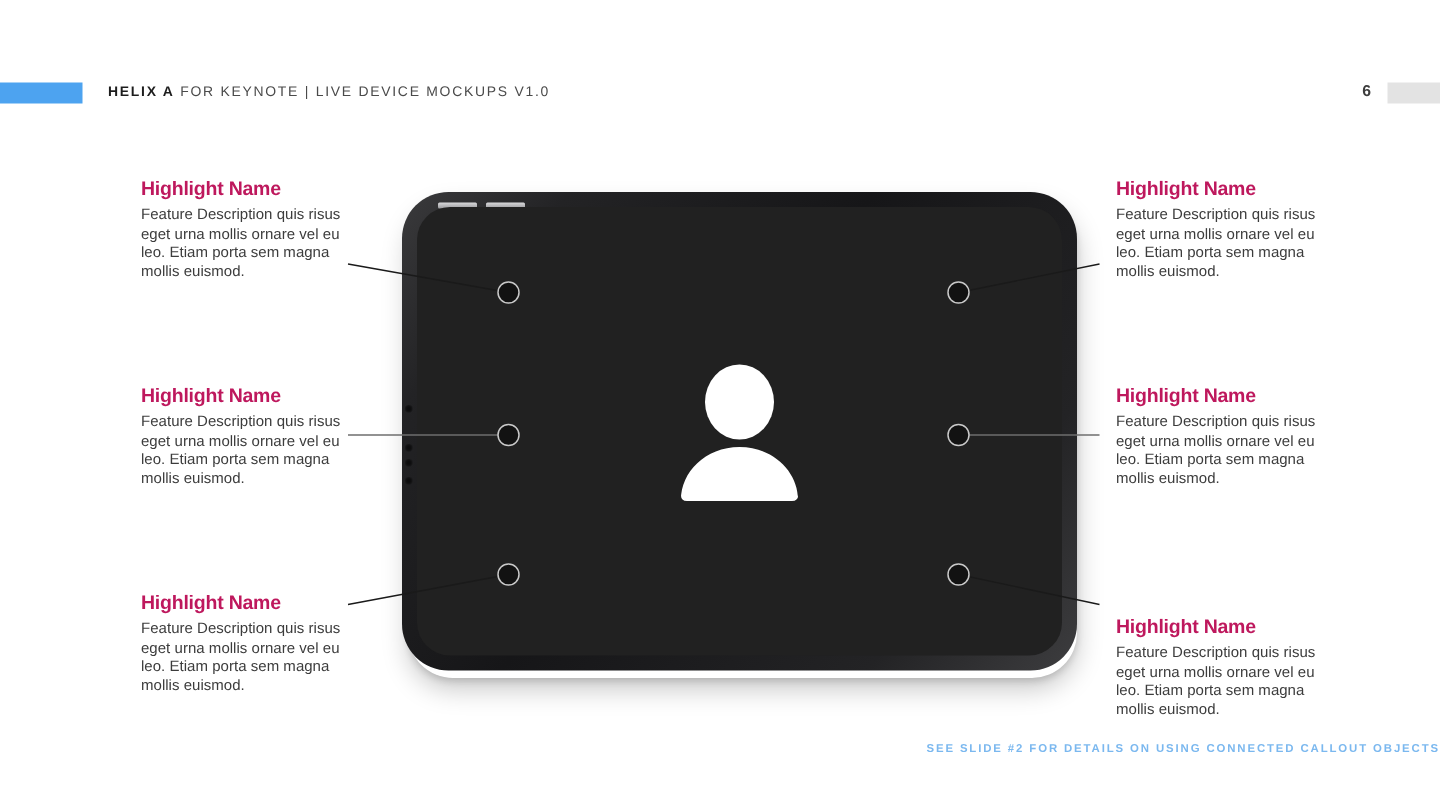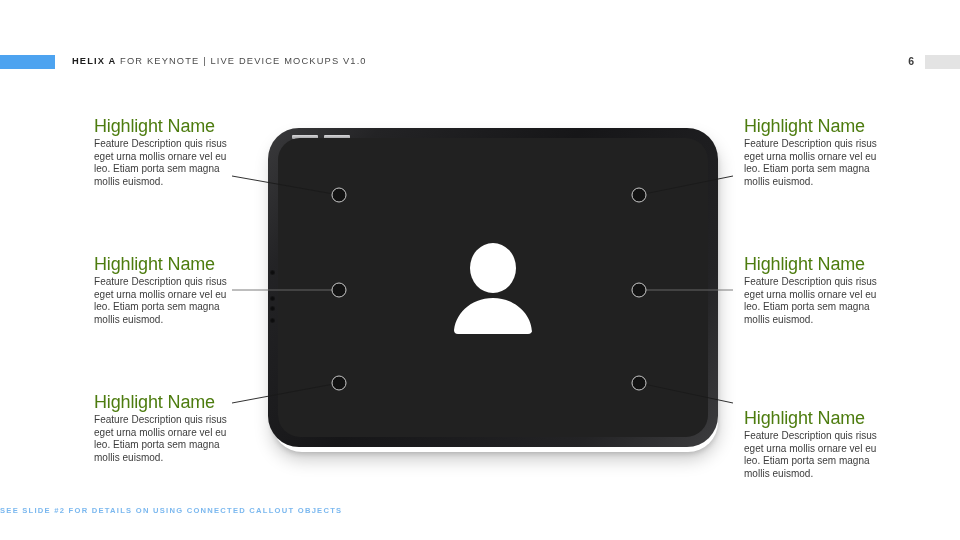--- a/index.html
+++ b/index.html
@@ -84,39 +84,39 @@
   
   .callout-dot {
     position:absolute; width:15px; height:15px; border-radius:50%;
     background:#121212; border:1.4px solid #c9c9c9;
     transform:translate(-50%,-50%);
   }
 
   
   .callout { position:absolute; width:150px; }
   .callout-title {
-    font-size:18px; font-weight:normal; color:#4d7c0f;
+    font-size:13px; font-weight:bold; color:#be185d;
     letter-spacing:-0.15px; line-height:16px; margin-bottom:4px;
     white-space:nowrap;
   }
   .callout-desc {
     font-size:10px; color:#3c3c3c; line-height:12.6px; letter-spacing:0.02px;
   }
 
   .c-left  { left:94px;  }
   .c-right { left:744px; }
   .c-row1  { top:118px; }
   .c-row2  { top:256px; }
   .c-row3  { top:394px; }
   .c-row3.c-right { top:410px; }
 
   
   #footer-note {
-    position:absolute; left:0; top:506px; width:960px;
-    text-align:left; font-size:7.6px; font-weight:bold;
+    position:absolute; left:0; top:494px; width:960px;
+    text-align:right; font-size:7.6px; font-weight:bold;
     letter-spacing:1.25px; color:#7bb8ef;
   }
 </style>
 </head>
 <body>
 
 <div id="header-bar">
   <div id="accent-bar"></div>
   <div id="header-title"><span class="hl-strong">HELIX A</span><span class="hl-rest"> FOR KEYNOTE | LIVE DEVICE MOCKUPS V1.0</span></div>
   <div id="page-number">6</div>

